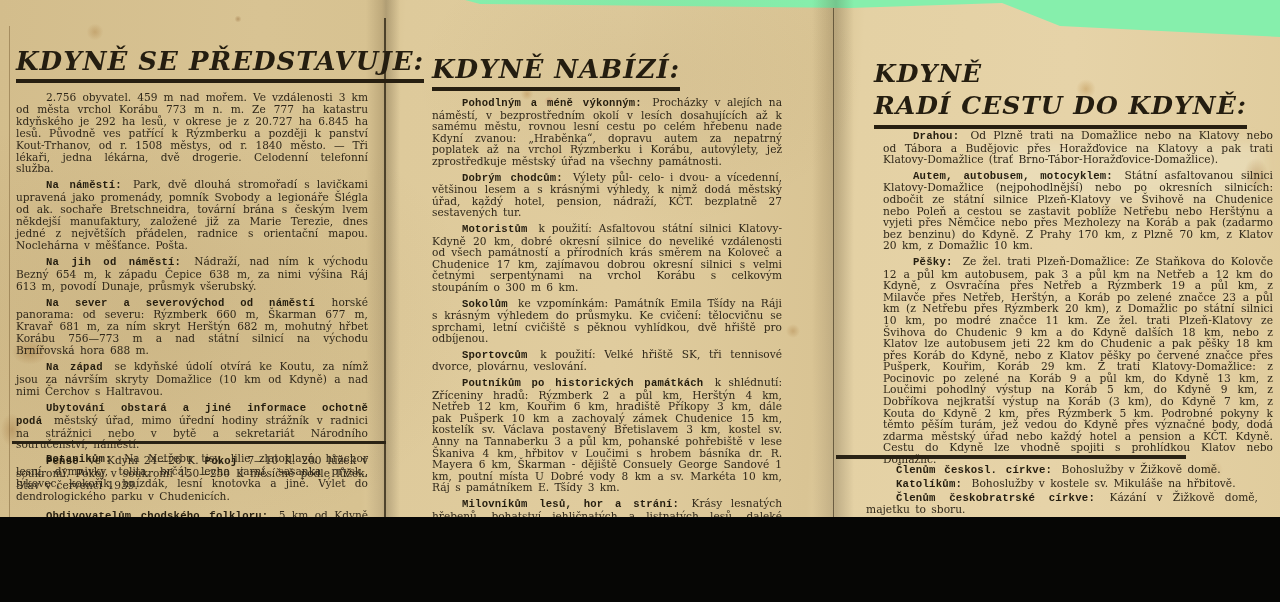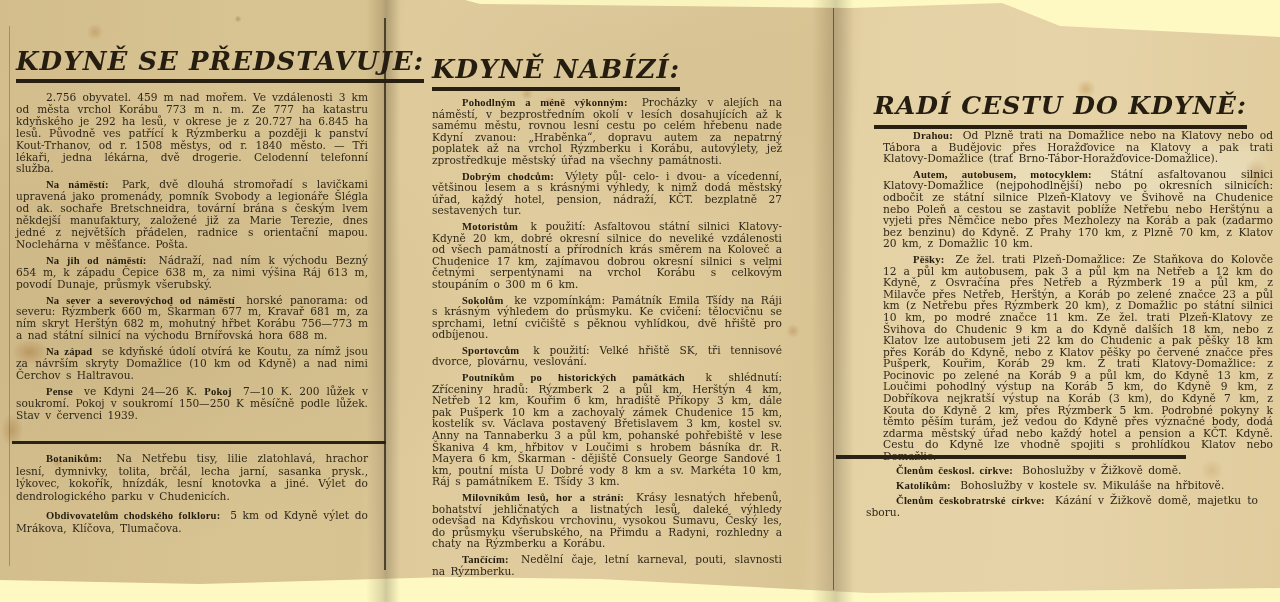--- a/index.html
+++ b/index.html
@@ -1,16 +1,16 @@
 <!DOCTYPE html>
 <html><head>
 <meta charset="utf-8">
 <style>
   html,body{margin:0;padding:0;background:#060605;}
-  #canvas{position:relative;width:1280px;height:602px;background:#fef9c3;overflow:hidden;
+  #canvas{position:relative;width:1280px;height:517px;background:#86efac;overflow:hidden;
           font-family:"DejaVu Serif",serif;}
   
   #paper{position:absolute;left:0;top:0;width:1280px;height:602px;
     background:linear-gradient(93deg,#d3bd8c 0%,#d8c393 20%,#d7c291 29.5%,#deca9b 31%,
                #e0cc9e 48%,#d9c494 63.5%,#e4d1a4 66%,#e6d3a8 82%,#e0cc9d 100%);
     clip-path:polygon(0 0,465px 0,480px 4px,850px 8px,1002px 3px,1060px 26px,1280px 37px,
                1280px 588px,1040px 591px,868px 593px,600px 579px,447px 577px,200px 584px,0 580px);}
   #lightband{position:absolute;left:1000px;top:143px;width:262px;height:58px;
     background:rgba(238,229,199,.5);filter:blur(7px);}
   #stains{position:absolute;left:0;top:0;width:1280px;height:602px;pointer-events:none;
@@ -38,21 +38,21 @@
   #edgeline{position:absolute;left:9px;top:26px;height:540px;width:1px;background:rgba(110,85,45,.45);}
   
   .title{position:absolute;font-style:italic;font-weight:700;color:#241d10;letter-spacing:1px;}
   .t-underline{display:inline-block;border-bottom:4px solid #271f11;padding-bottom:3px;}
   #lp-title{left:16px;top:46px;font-size:26px;}
   #mp-title{left:432px;top:54px;font-size:26px;text-align:center;}
   #rp-title{left:874px;top:58px;font-size:25px;line-height:32px;}
   
   .col{position:absolute;color:#30281a;text-align:justify;word-spacing:2px;}
   .para{margin:0 0 4px 0;text-indent:30px;line-height:inherit;}
-  .lead{font-family:Liberation Serif, serif;font-weight:700;letter-spacing:.2px;
+  .lead{font-family:Liberation Mono, monospace;font-weight:700;letter-spacing:.2px;
         color:#241d0f;padding-right:4px;}
   #lp-body{left:16px;top:92px;width:352px;font-size:10.6px;line-height:11.9px;}
   #lp-footer{left:16px;top:452px;width:352px;font-size:10.6px;line-height:12.2px;}
   #lp-footer .para{margin-bottom:7px;}
   #mp-body{left:432px;top:97px;width:350px;font-size:10.6px;line-height:11.6px;}
   #rp-body{left:883px;top:130px;width:390px;font-size:10.7px;line-height:11.6px;}
   #rp-footer{left:866px;top:464px;width:392px;font-size:10.7px;line-height:12.1px;}
   #rp-footer .para{margin-bottom:2px;}
   .rule{position:absolute;background:#2a2315;}
   #l-rule{left:12px;top:441px;width:374px;height:3px;}
@@ -85,20 +85,24 @@
       <b class="lead">Na jih od náměstí:</b>
       <span>Nádraží, nad ním k východu Bezný 654 m, k západu Čepice 638 m, za nimi výšina Ráj 613 m, povodí Dunaje, průsmyk všerubský.</span>
     </p>
     <p class="para">
       <b class="lead">Na sever a severovýchod od náměstí</b>
       <span>horské panorama: od severu: Rýzmberk 660 m, Škarman 677 m, Kravař 681 m, za ním skryt Herštýn 682 m, mohutný hřbet Korábu 756—773 m a nad státní silnicí na východu Brnířovská hora 688 m.</span>
     </p>
     <p class="para">
       <b class="lead">Na západ</b>
       <span>se kdyňské údolí otvírá ke Koutu, za nímž jsou za návrším skryty Domažlice (10 km od Kdyně) a nad nimi Čerchov s Haltravou.</span>
+    </p>
+    <p class="para">
+      <b class="lead">Ubytování obstará a jiné informace ochotně podá</b>
+      <span>městský úřad, mimo úřední hodiny strážník v radnici na strážnici nebo v bytě a sekretariát Národního souručenství, náměstí.</span>
     </p>
     <p class="para">
       <b class="lead">Pense</b>
       <span>ve Kdyni 24—26 K.</span>
       <b class="lead">Pokoj</b>
       <span>7—10 K. 200 lůžek v soukromí. Pokoj v soukromí 150—250 K měsíčně podle lůžek. Stav v červenci 1939.</span>
     </p>
   </div>
   <div id="l-rule" class="rule"></div>
   <div id="lp-footer" class="col">
@@ -144,21 +148,21 @@
       <b class="lead">Milovníkům lesů, hor a strání:</b>
       <span>Krásy lesnatých hřebenů, bohatství jehličnatých a listnatých lesů, daleké výhledy odevšad na Kdyňskou vrchovinu, vysokou Šumavu, Český les, do průsmyku všerubského, na Přimdu a Radyni, rozhledny a chaty na Rýzmberku a Korábu.</span>
     </p>
     <p class="para">
       <b class="lead">Tančícím:</b>
       <span>Nedělní čaje, letní karneval, pouti, slavnosti na Rýzmberku.</span>
     </p>
   </div>
 
   <div id="rp-title" class="title">
-    <br>
+    <span>KDYNĚ</span><br>
     <span class="t-underline">RADÍ CESTU DO KDYNĚ:</span>
   </div>
   <div id="rp-body" class="col">
     <p class="para">
       <b class="lead">Drahou:</b>
       <span>Od Plzně trati na Domažlice nebo na Klatovy nebo od Tábora a Budějovic přes Horažďovice na Klatovy a pak trati Klatovy-Domažlice (trať Brno-Tábor-Horažďovice-Domažlice).</span>
     </p>
     <p class="para">
       <b class="lead">Autem, autobusem, motocyklem:</b>
       <span>Státní asfaltovanou silnici Klatovy-Domažlice (nejpohodlnější) nebo po okresních silnicích: odbočit ze státní silnice Plzeň-Klatovy ve Švihově na Chudenice nebo Poleň a cestou se zastavit poblíže Netřebu nebo Herštýnu a vyjeti přes Němčice nebo přes Mezholezy na Koráb a pak (zadarmo bez benzinu) do Kdyně. Z Prahy 170 km, z Plzně 70 km, z Klatov 20 km, z Domažlic 10 km.</span>

